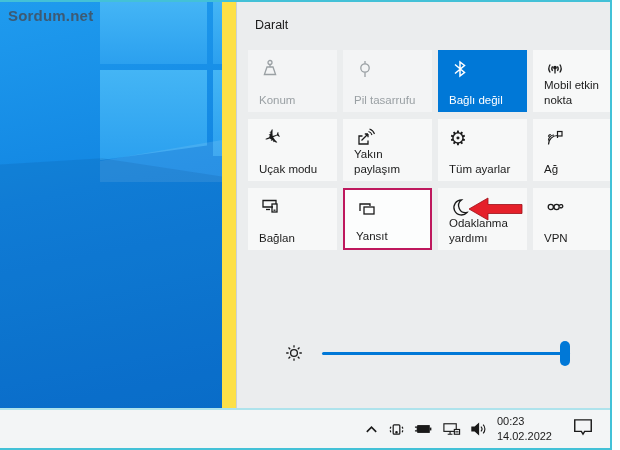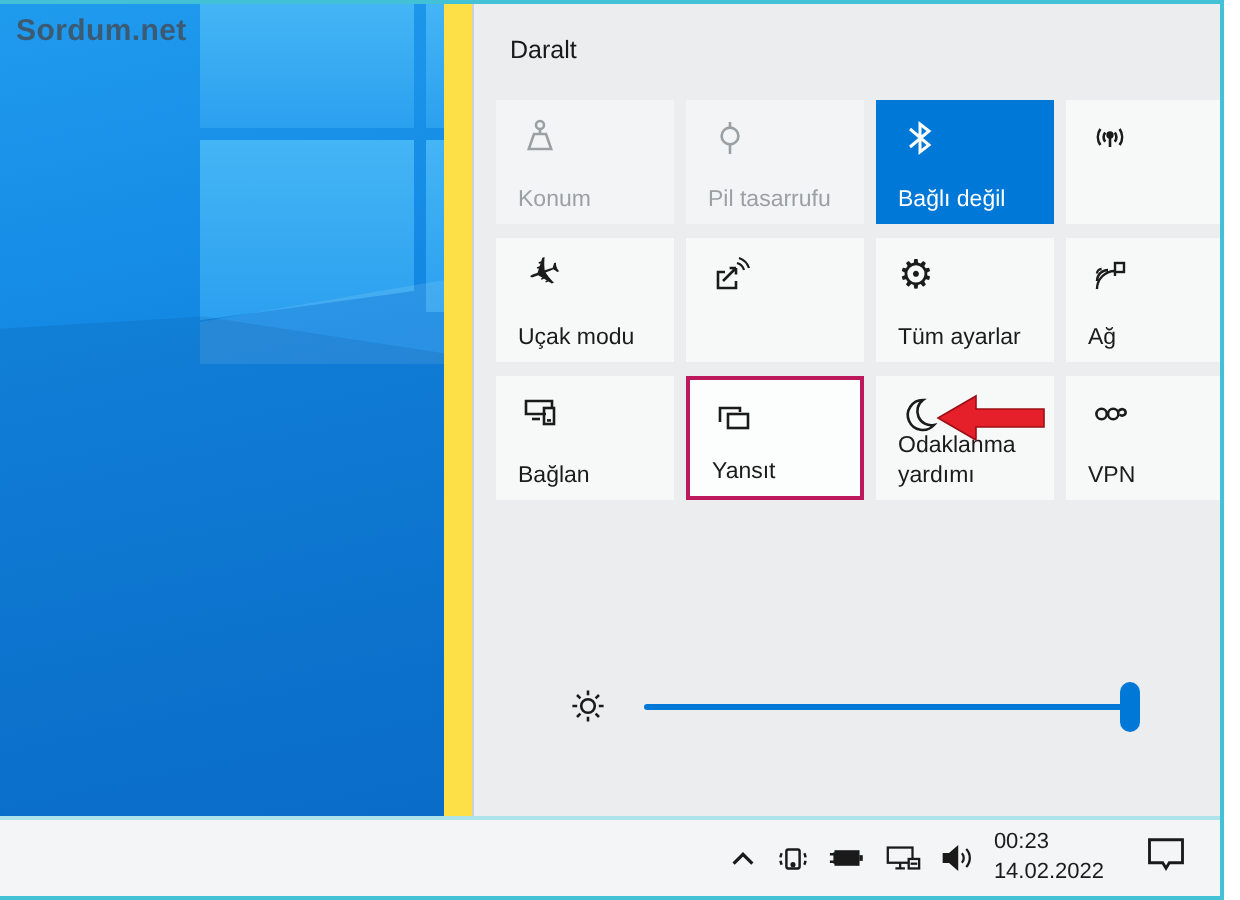--- a/index.html
+++ b/index.html
@@ -102,36 +102,38 @@
       </div>
 
 
       <div class="tile">
         <span class="t-icon">
           <svg viewBox="0 0 22 22" width="22" height="22" fill="none" stroke="currentColor" stroke-width="1.3">
             <path d="M6.2 6.5 a7 7 0 0 0 0 8 M15.8 6.5 a7 7 0 0 1 0 8 M8.6 8.3 a4 4 0 0 0 0 4.6 M13.4 8.3 a4 4 0 0 1 0 4.6"></path>
             <circle cx="11" cy="9.5" r="1.2" fill="currentColor"></circle>
               <path d="M11 10.5 V15.5"></path>
           </svg></span>
+        <span class="t-label">Mobil etkin nokta</span>
       </div>
 
       <div class="tile">
         <span class="t-icon">
           <span class="glyph" style="transform:scaleX(-1) rotate(20deg);">✈</span>
         </span>
         <span class="t-label">Uçak modu</span>
       </div>
 
       <div class="tile">
         <span class="t-icon">
           <svg viewBox="0 0 22 22" width="22" height="22" fill="none" stroke="currentColor" stroke-width="1.3">
             <path d="M8.5 9 H5 v8 h9 v-3.5"></path>
               <path d="M7.5 13.5 L14 7 M14 7 h-3.2 M14 7 v3.2"></path>
             <path d="M14.5 4.5 a5 5 0 0 1 3.5 3.5 M15.5 2 a8 8 0 0 1 5 5" stroke-width="1.1"></path>
           </svg></span>
+        <span class="t-label">Yakın paylaşım</span>
       </div>
 
       <div class="tile">
         <span class="t-icon">
           <span class="glyph">⚙</span>
         </span>
         <span class="t-label">Tüm ayarlar</span>
       </div>
 
       <div class="tile">

